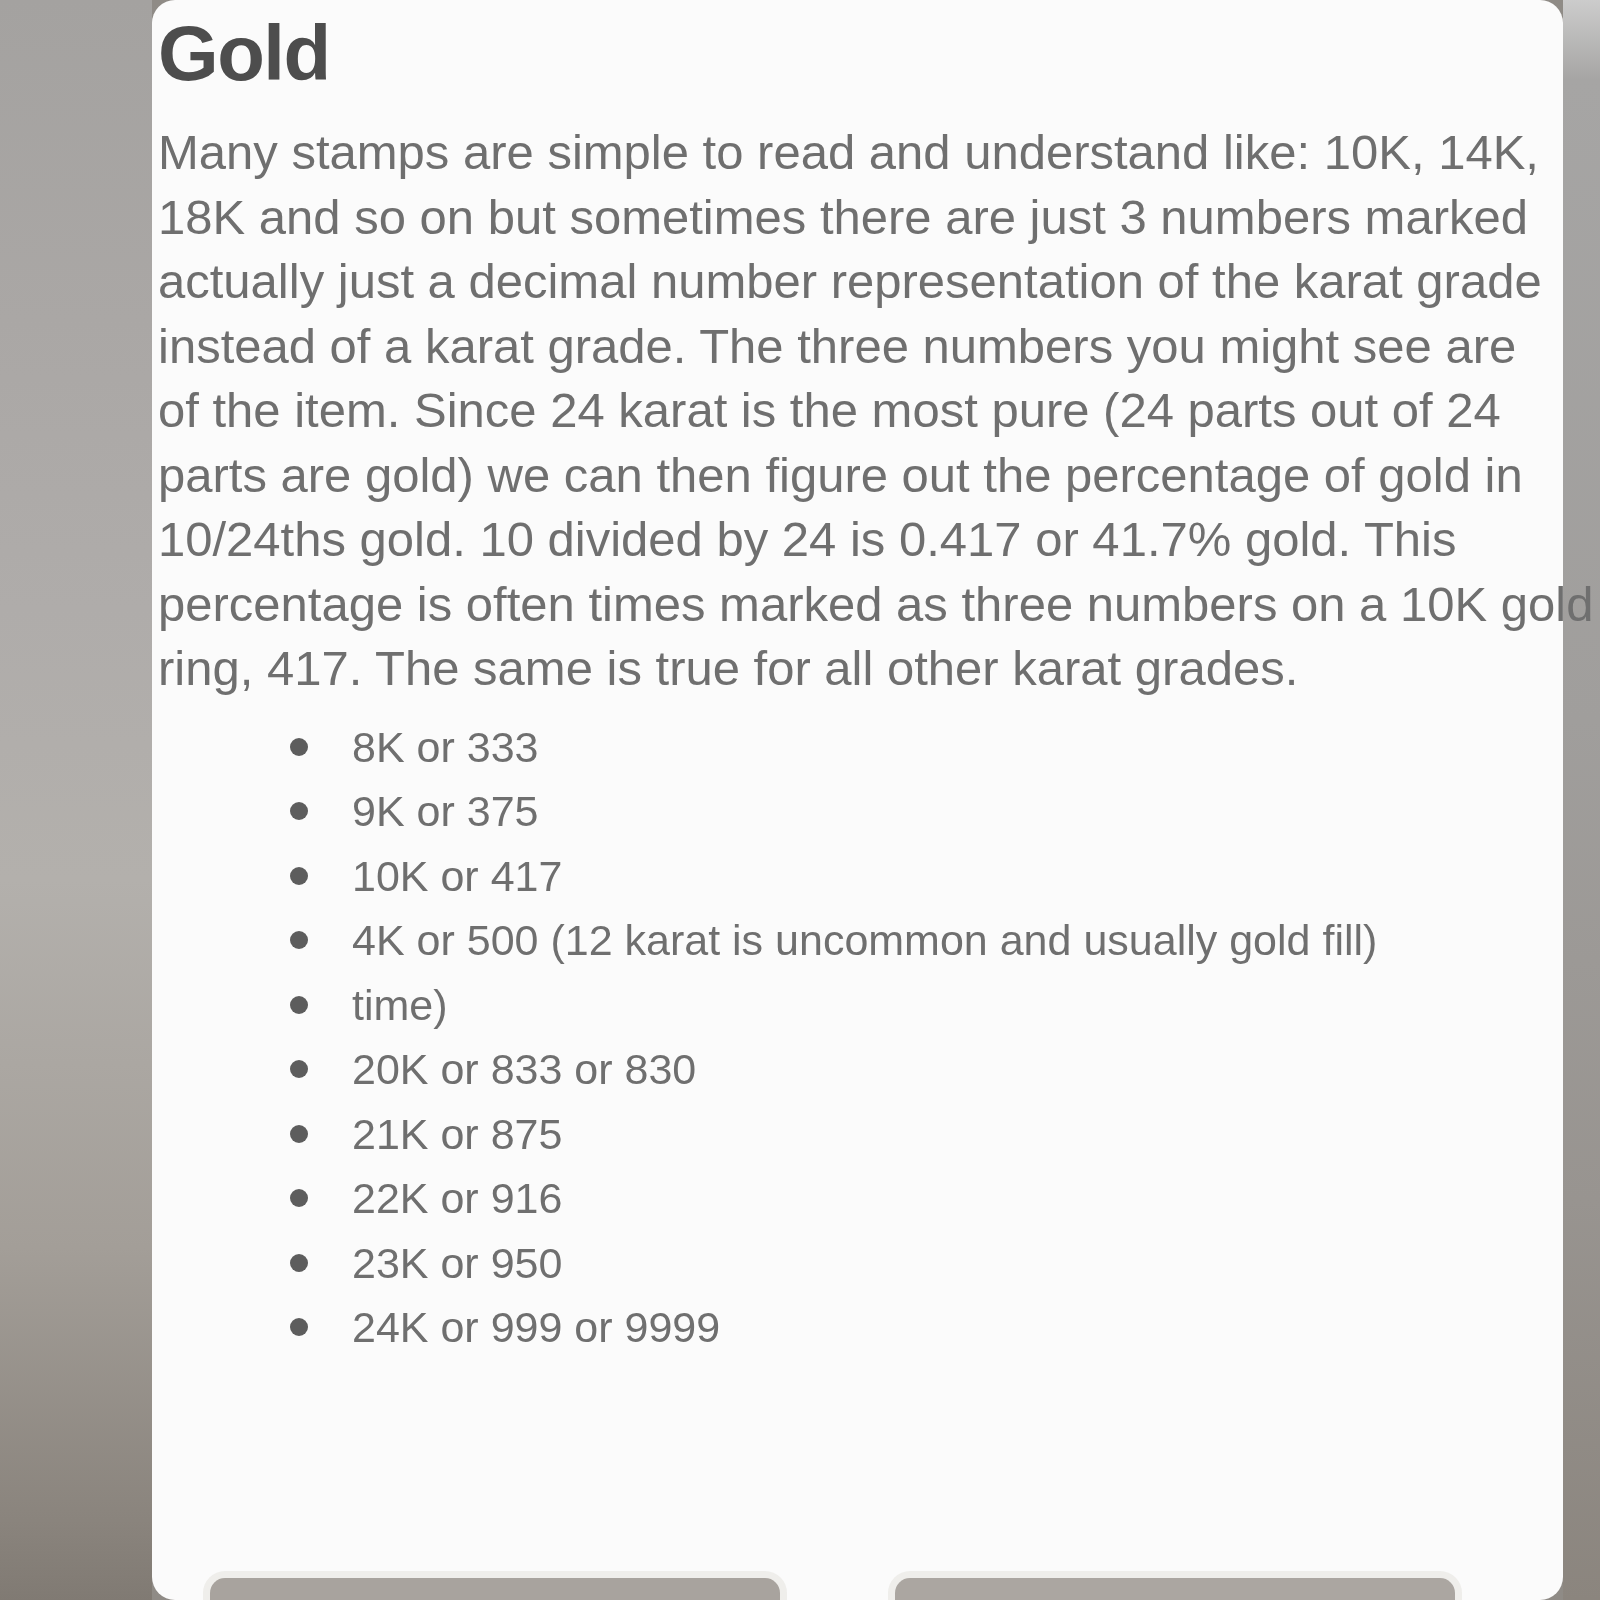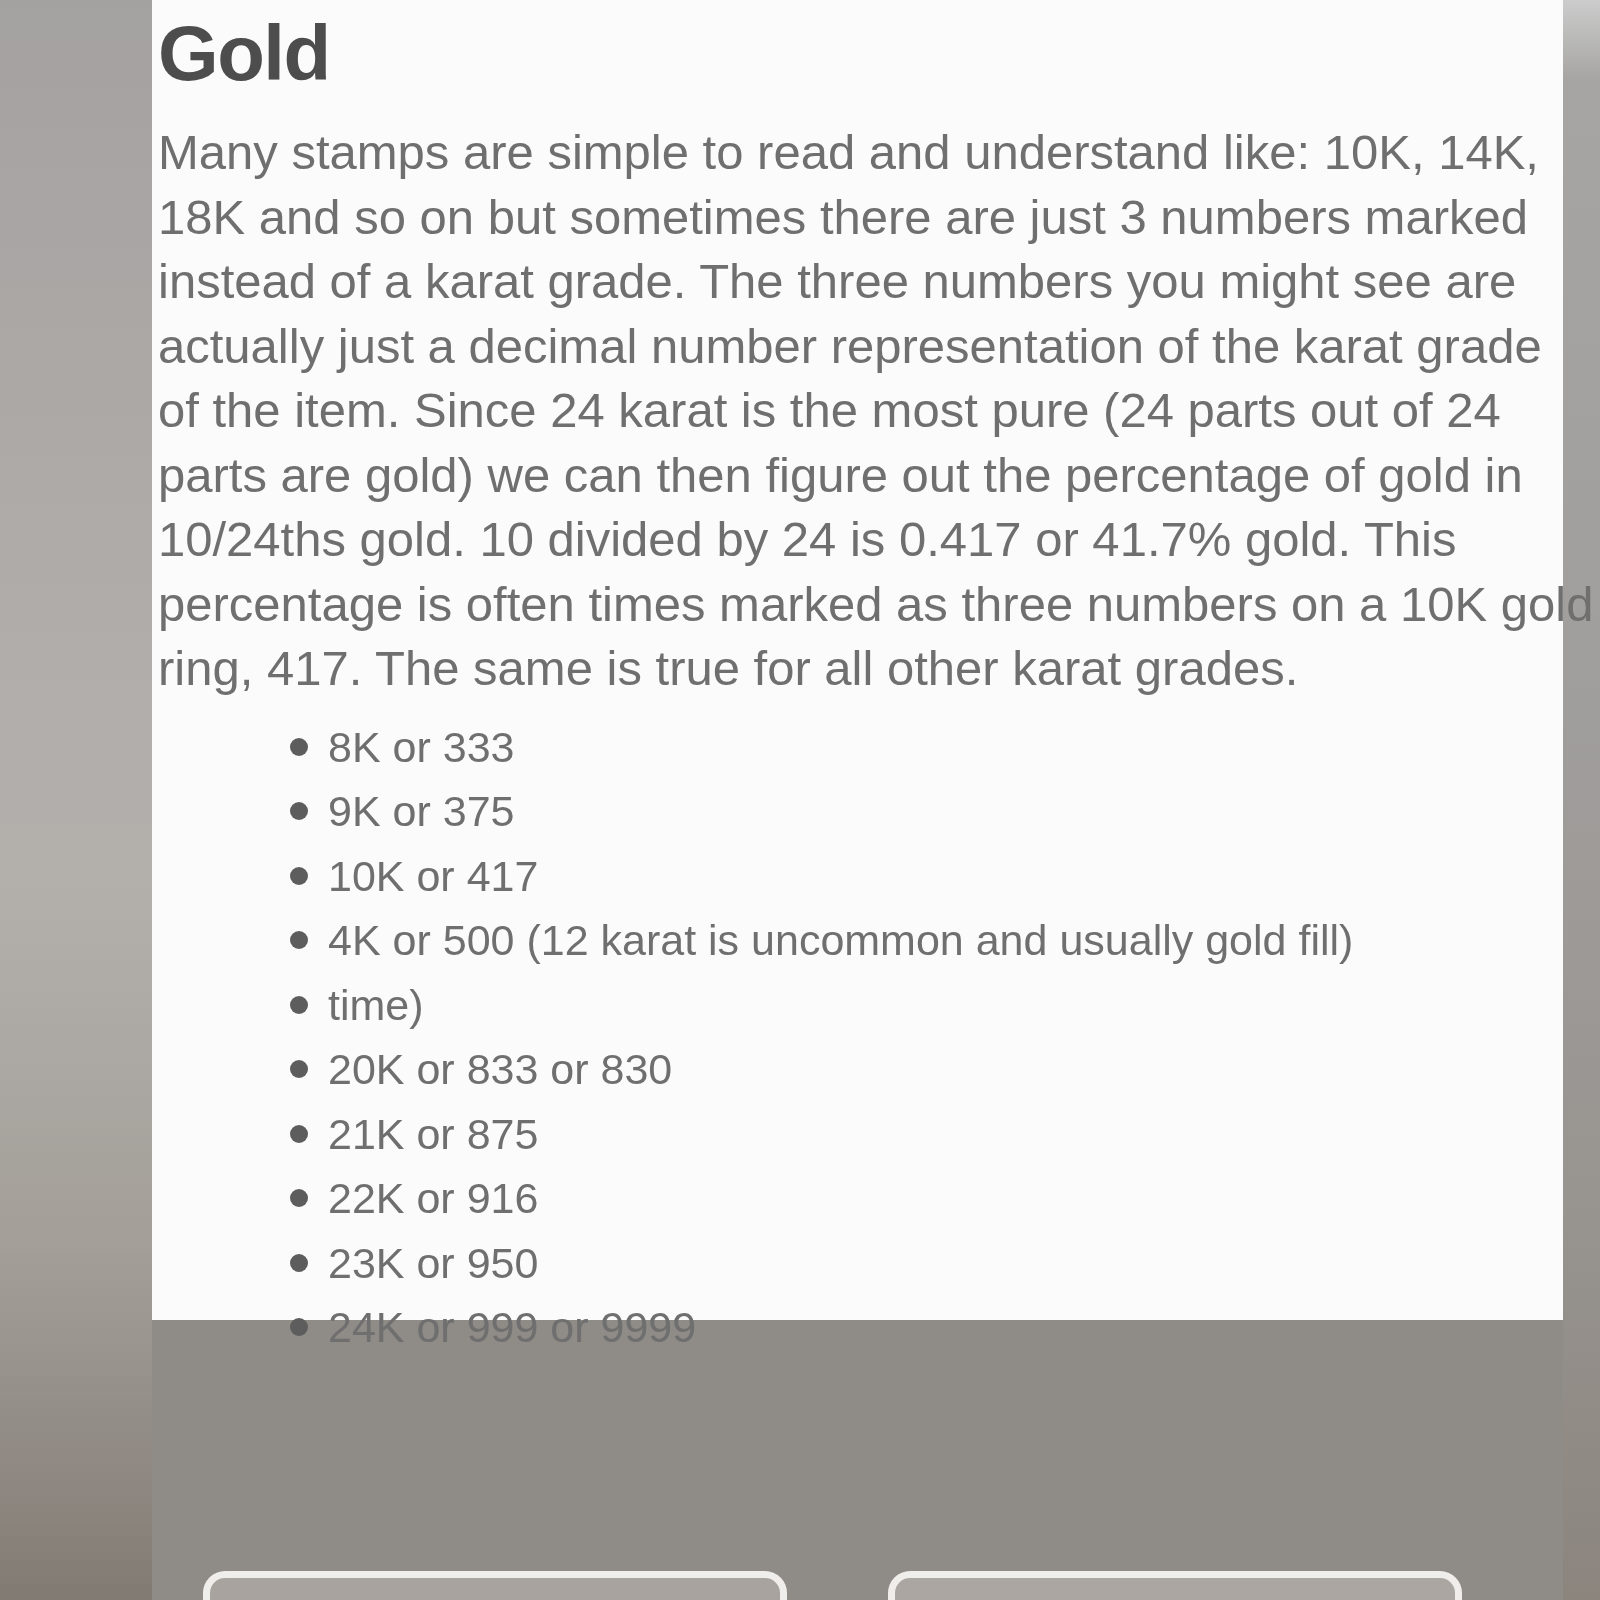--- a/index.html
+++ b/index.html
@@ -23,24 +23,25 @@
   }
   .band-right {
     position: absolute; right: 0; top: 0;
     width: 37px; height: 1600px;
     background: linear-gradient(to bottom,
       #cccccc 0%, #a6a5a4 5%, #a09e9c 45%,
       #989490 75%, #8b857e 100%);
   }
   .content {
     position: absolute; left: 152px; top: 0;
-    width: 1411px; height: 1320px;
+    width: 1411px; height: 1600px;
     background: #fbfbfb;
     box-sizing: border-box;
     padding: 8px 0 0 6px;
+    border-radius: 23px;
   }
   .page-title {
     margin: 0;
     font-size: 78px;
     font-weight: bold;
     letter-spacing: -1.5px;
     line-height: 90px;
     color: #4d4d4d;
   }
   .para {
@@ -59,21 +60,21 @@
     line-height: 64.5px;
   }
   ul.karat-list li { display: flex; align-items: flex-start; }
   .bullet {
     flex: none;
     width: 18px; height: 18px;
     border-radius: 50%;
     background: #5d5d5d;
     margin: 23px 0 0 132px;
   }
-  .li-text { margin-left: 20px; }
+  .li-text { margin-left: 44px; }
   .footer-button {
     position: absolute;
     height: 34px;
     top: 1578px;
     border-radius: 15px 15px 0 0;
     background: #a8a39e;
     box-shadow: 0 0 0 7px #efeeeb;
     border: none;
     padding: 0;
     cursor: pointer;
@@ -88,22 +89,22 @@
 
   <div class="band-left"></div>
   <div class="band-right"></div>
 
   <div class="content">
     <h1 class="page-title">Gold</h1>
 
     <div class="para">
         <div class="line">Many stamps are simple to read and understand like: 10K, 14K,</div>
         <div class="line">18K and so on but sometimes there are just 3 numbers marked</div>
+        <div class="line">actually just a decimal number representation of the karat grade</div>
         <div class="line">instead of a karat grade. The three numbers you might see are</div>
-        <div class="line">actually just a decimal number representation of the karat grade</div>
         <div class="line">of the item. Since 24 karat is the most pure (24 parts out of 24</div>
         <div class="line">parts are gold) we can then figure out the percentage of gold in</div>
         <div class="line">10/24ths gold. 10 divided by 24 is 0.417 or 41.7% gold. This</div>
         <div class="line">percentage is often times marked as three numbers on a 10K gold</div>
         <div class="line">ring, 417. The same is true for all other karat grades.</div>
       </div>
 
     <ul class="karat-list">
         <li>
           <span class="bullet"></span>

